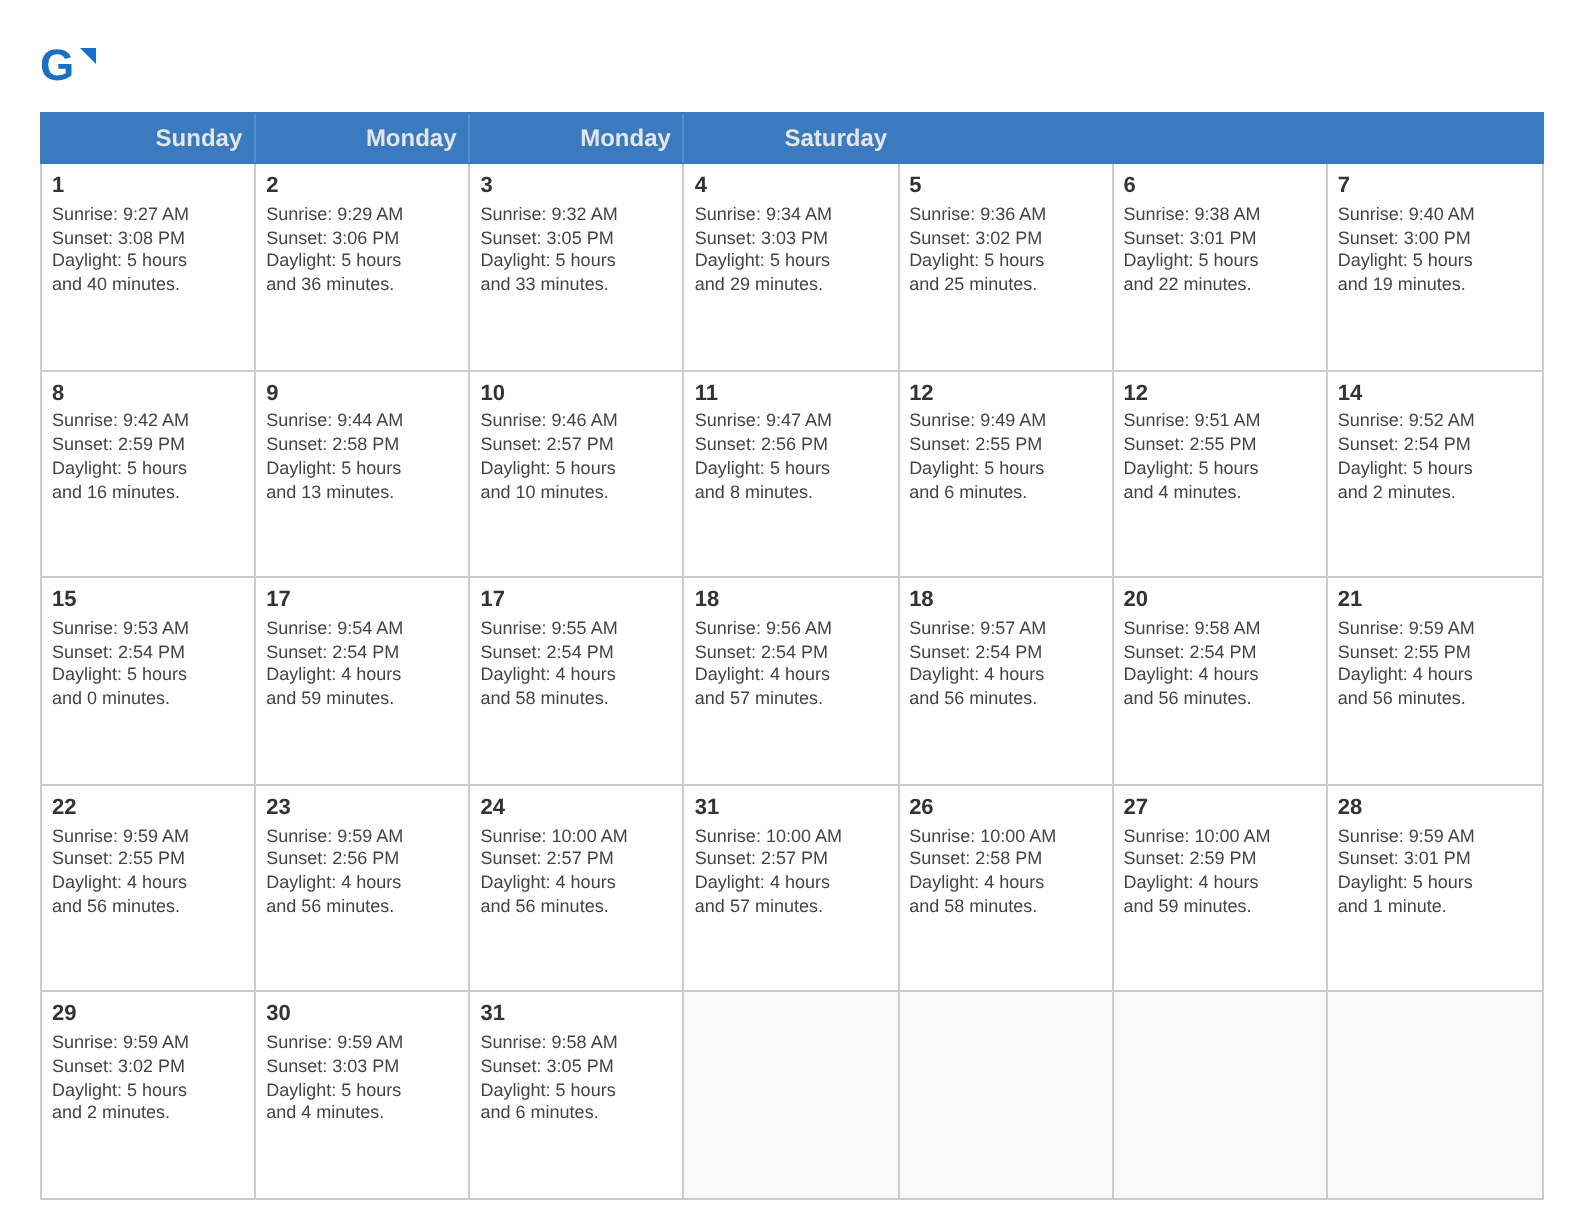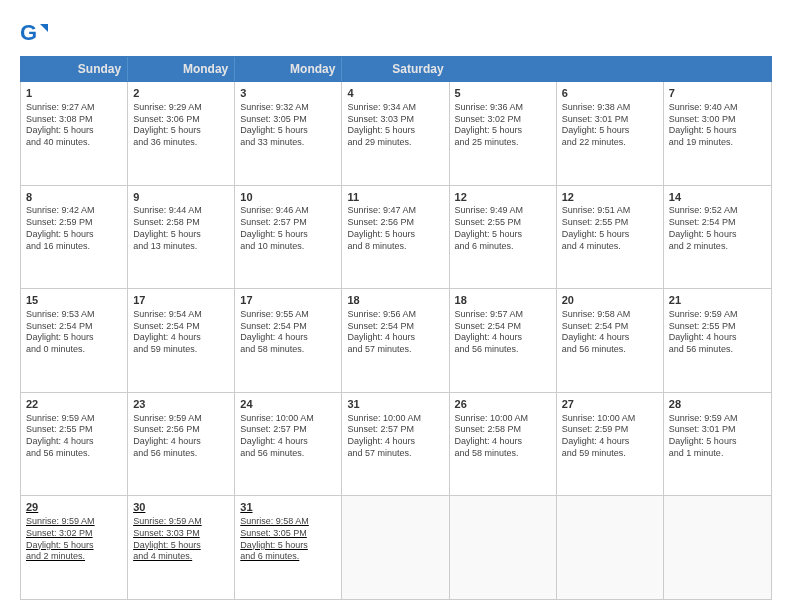--- a/index.html
+++ b/index.html
@@ -81,21 +81,21 @@
       border-left: 1px solid #ccc;
       border-right: 1px solid #ccc;
       border-bottom: 1px solid #ccc;
     }
     .cal-row {
       display: grid;
       grid-template-columns: repeat(7, 1fr);
       flex: 1;
       border-bottom: 1px solid #ccc;
     }
-    .cal-row:last-child { border-bottom: none; text-decoration: underline; }
+    .cal-row:last-child { border-bottom: none; }
     .cal-cell {
       border-right: 1px solid #ccc;
       padding: 4px 5px 3px 5px;
       font-size: 9.5px;
       color: #333;
       line-height: 1.35;
       vertical-align: top;
       min-height: 0;
       overflow: hidden;
     }

